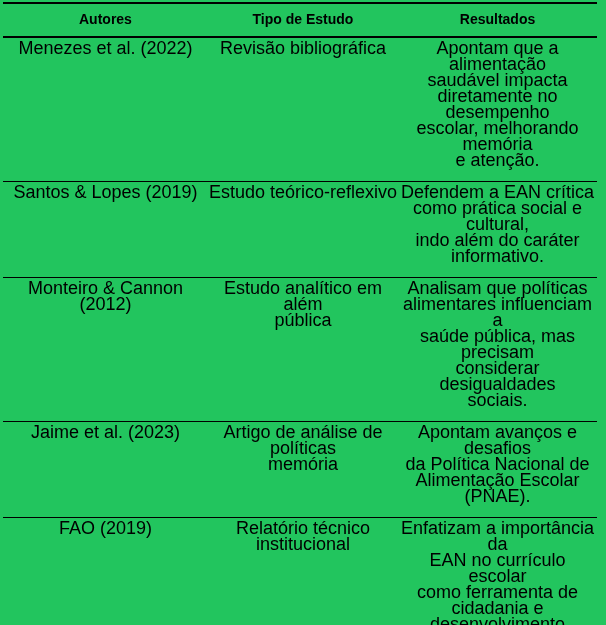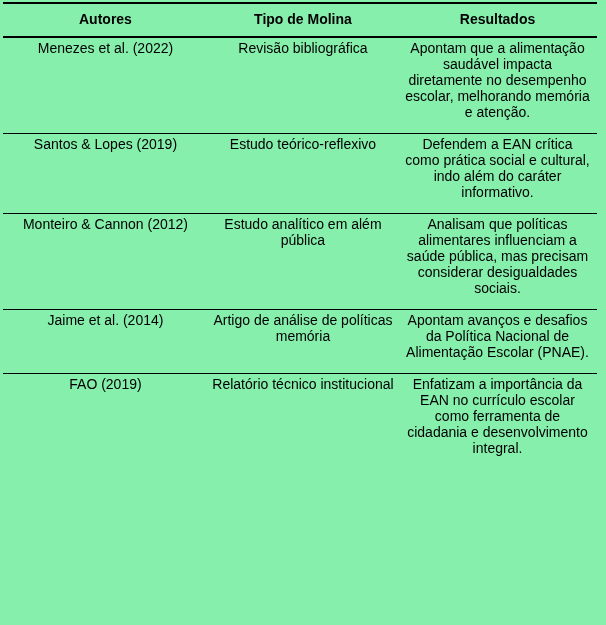--- a/index.html
+++ b/index.html
@@ -6,21 +6,21 @@
     margin: 0;
     padding: 0;
     background: #ffffff;
   }
   .page {
     width: 606px;
     height: 625px;
     box-sizing: border-box;
     padding: 2px 9px 0 3px;
     overflow: hidden;
-    background: #86efac;
+    background: #22c55e;
     font-family: "Liberation Sans", "DejaVu Sans", sans-serif;
     color: #000000;
   }
   table.review-table {
     width: 100%;
     border-collapse: collapse;
     table-layout: fixed;
     border-top: 2px solid #000000;
   }
   table.review-table col.c1 { width: 34.5%; }
@@ -30,21 +30,21 @@
     font-size: 14px;
     line-height: 16px;
     font-weight: bold;
     text-align: center;
     vertical-align: top;
     padding: 7px 2px 9px 2px;
     border-bottom: 2px solid #000000;
     white-space: pre-line;
   }
   td.cell {
-    font-size: 14px;
+    font-size: 18px;
     line-height: 16px;
     font-weight: normal;
     text-align: center;
     vertical-align: top;
     padding: 2px 1px 13px 1px;
     border-bottom: 1.5px solid #000000;
     white-space: pre-line;
   }
   tr.last td.cell {
     border-bottom: none;
@@ -56,21 +56,21 @@
 <div class="page">
   <table class="review-table">
     <colgroup>
       <col class="c1">
         <col class="c2">
         <col class="c3">
     </colgroup>
     <thead>
       <tr>
         <th class="hdr">Autores</th>
-        <th class="hdr">Tipo de Molina</th>
+        <th class="hdr">Tipo de Estudo</th>
         <th class="hdr">Resultados</th>
       </tr>
     </thead>
     <tbody>
       <tr>
         <td class="cell">Menezes et al. (2022)</td>
         <td class="cell">Revisão bibliográfica</td>
         <td class="cell">Apontam que a alimentação
 saudável impacta
 diretamente no desempenho
@@ -89,21 +89,21 @@
         <td class="cell">Monteiro &amp; Cannon (2012)</td>
         <td class="cell">Estudo analítico em além
 pública</td>
         <td class="cell">Analisam que políticas
 alimentares influenciam a
 saúde pública, mas precisam
 considerar desigualdades
 sociais.</td>
       </tr>
       <tr>
-        <td class="cell">Jaime et al. (2014)</td>
+        <td class="cell">Jaime et al. (2023)</td>
         <td class="cell">Artigo de análise de políticas
 memória</td>
         <td class="cell">Apontam avanços e desafios
 da Política Nacional de
 Alimentação Escolar (PNAE).</td>
       </tr>
       <tr class="last">
         <td class="cell">FAO (2019)</td>
         <td class="cell">Relatório técnico institucional</td>
         <td class="cell">Enfatizam a importância da

